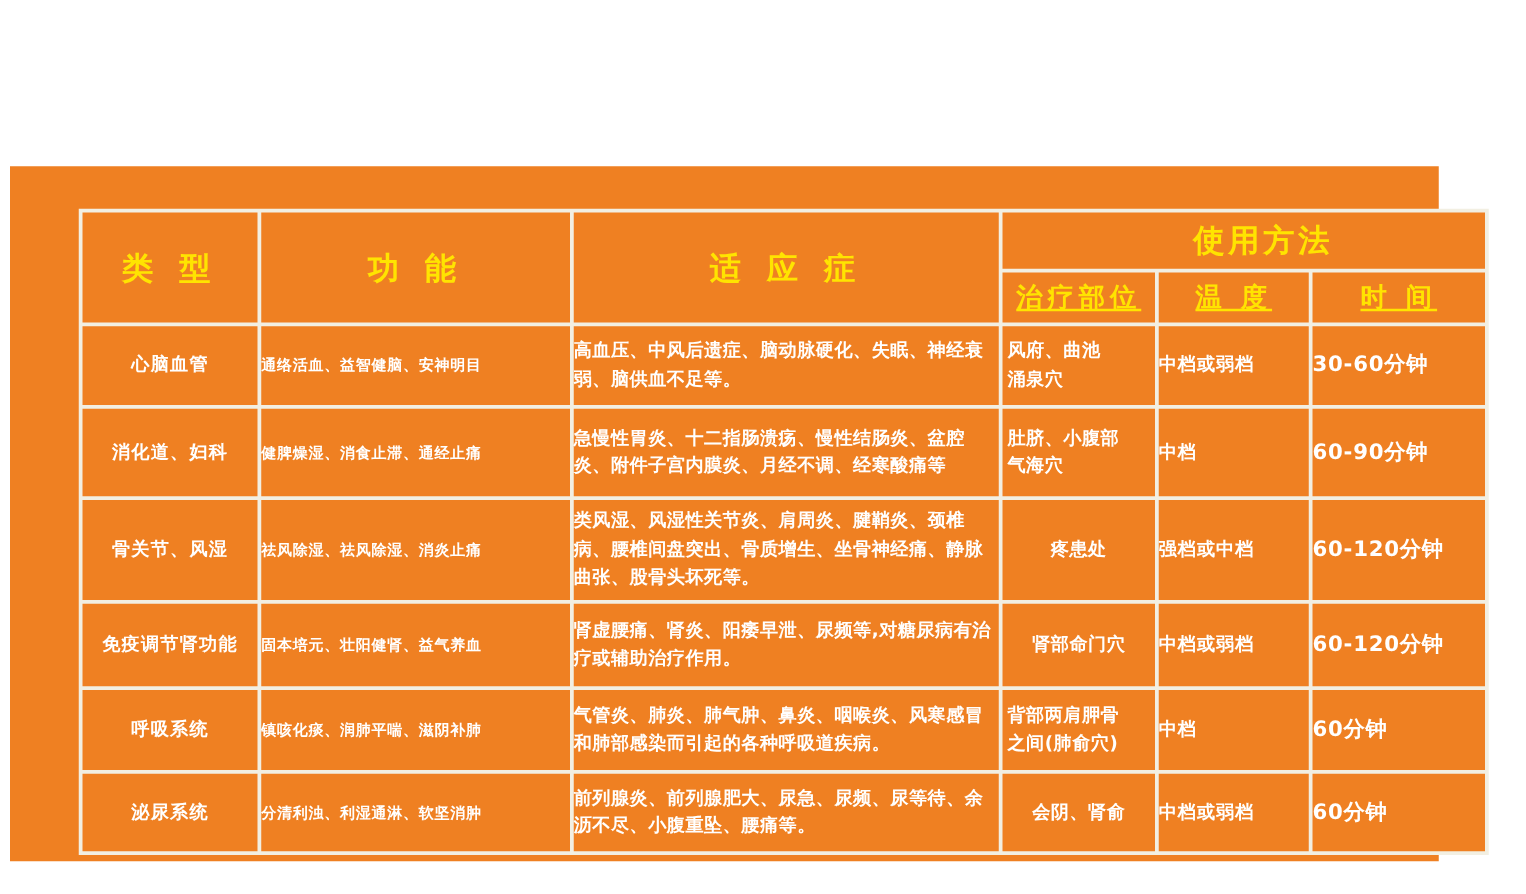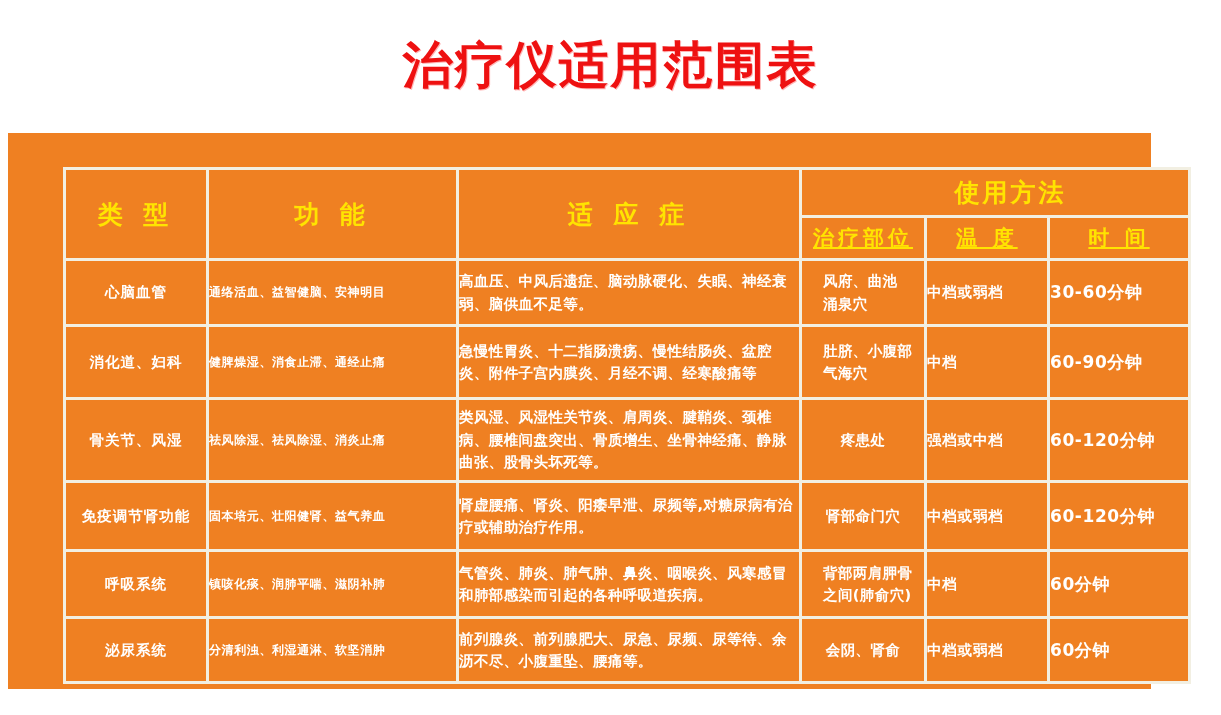--- a/index.html
+++ b/index.html
@@ -105,39 +105,36 @@
     font-weight: bold;
     letter-spacing: 0.5px;
     line-height: 1.55;
     font-family: "DejaVu Sans", "Liberation Sans", sans-serif;
     padding: 9px 8px;
   }
   td.c-type     { text-align: center; font-size: 14.5px; letter-spacing: 1px; }
   td.c-func     { text-align: left; font-size: 12px; letter-spacing: 0.6px; }
   td.c-symptom  { text-align: left;   font-size: 14.5px; letter-spacing: 0.4px; padding-left: 10px; padding-right: 6px;}
   td.c-part     { text-align: center; font-size: 14.5px; letter-spacing: 0.4px; }
-  td.c-part.lft { text-align: left; padding-left: 21px; }
+  td.c-part.lft { text-align: left; padding-left: 4px; }
   td.c-temp     { text-align: left; font-size: 14.5px; letter-spacing: 0.8px; }
   td.c-time     { text-align: left; font-size: 17px;   letter-spacing: 0.6px; }
 
   .row-h-1 { height: 63px; }
   .row-h-2 { height: 70px; }
   .row-h-3 { height: 80px; }
   .row-h-4 { height: 66px; }
   .row-h-5 { height: 64px; }
   .row-h-6 { height: 62px; }
 </style>
 </head>
 <body>
 
 <div id="page">
 
-  <div class="title-bar">
-    <div class="page-title">治疗仪适用范围表</div>
-  </div>
 
   <div class="panel">
     <div class="table-wrap">
       <table class="matrix">
         <colgroup>
           <col style="width:140px">
           <col style="width:247px">
           <col style="width:340px">
           <col style="width:122px">
           <col style="width:120px">

